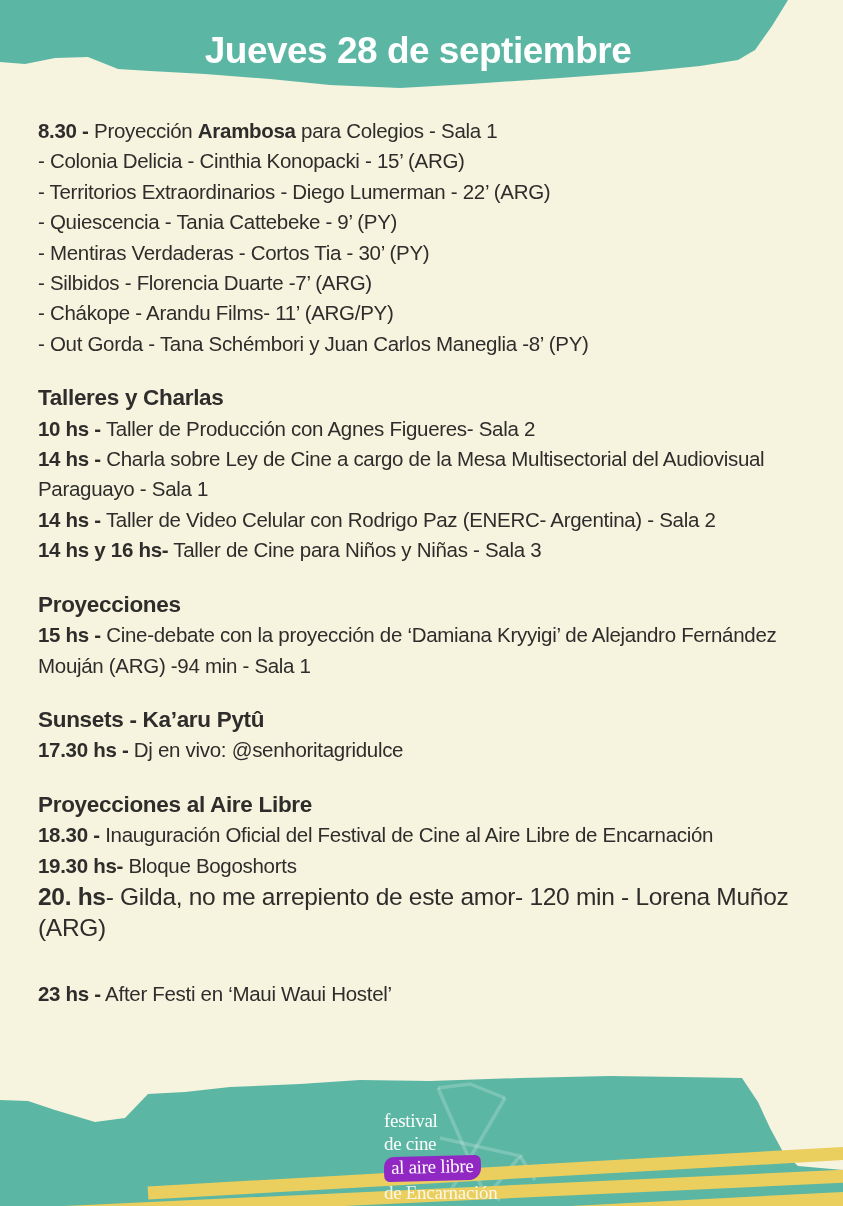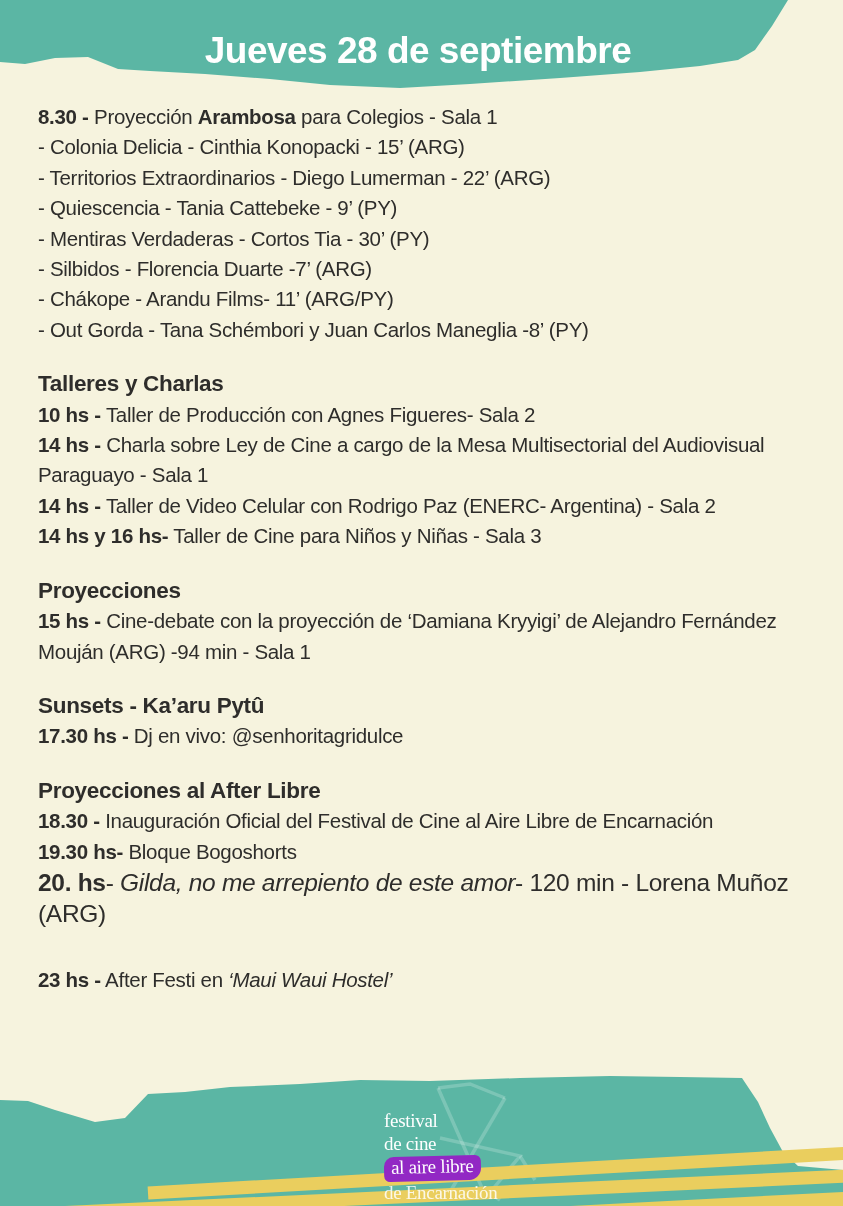--- a/index.html
+++ b/index.html
@@ -13,26 +13,26 @@
   }
   .band{position:absolute;left:0;display:block;}
   .band-top{top:0;}
   .band-bottom{bottom:0;}
   .page-title{
     position:absolute;top:12px;left:0;width:800px;
     text-align:center;margin:18px;
     color:#ffffff;font-size:37px;font-weight:700;letter-spacing:-0.5px;
   }
   main{
-    position:absolute;top:102px;left:38px;width:778px;
+    position:absolute;top:116px;left:38px;width:778px;
     font-size:20.5px;line-height:30.4px;letter-spacing:-0.3px;
   }
   p{margin:0;}
   .b{font-weight:700;}
-  .it{font-style:italic;}
+  .it{}
   section{margin-top:24px;}
   h2{
     margin:0;font-size:22.5px;font-weight:700;line-height:30.4px;letter-spacing:-0.3px;
   }
   .gilda{font-size:24.5px;line-height:31px;}
   .after-block{margin-top:36px;}
   .logo{
     position:absolute;left:384px;top:1110px;
     color:#ffffff;font-size:19px;line-height:22.5px;letter-spacing:-0.3px;font-family:Liberation Serif, serif;
   }
@@ -88,21 +88,21 @@
       <span>Cine-debate con la proyección de ‘Damiana Kryyigi’ de Alejandro Fernández Mouján (ARG) -94 min - Sala 1</span></p>
   </section>
 
   <section>
     <h2>Sunsets - Ka’aru Pytû</h2>
     <p><span class="b">17.30 hs -</span>
       <span>Dj en vivo: @senhoritagridulce</span></p>
   </section>
 
   <section>
-    <h2>Proyecciones al After Libre</h2>
+    <h2>Proyecciones al Aire Libre</h2>
     <p><span class="b">18.30 -</span>
       <span>Inauguración Oficial del Festival de Cine al Aire Libre de Encarnación</span></p>
     <p><span class="b">19.30 hs-</span>
       <span>Bloque Bogoshorts</span></p>
     <p class="gilda"><span class="b">20. hs</span><span>- </span><span class="it">Gilda, no me arrepiento de este amor</span><span>- 120 min - Lorena Muñoz</span></p>
     <p class="gilda">(ARG)</p>
   </section>
 
   <div class="after-block">
     <p><span class="b">23 hs -</span>

